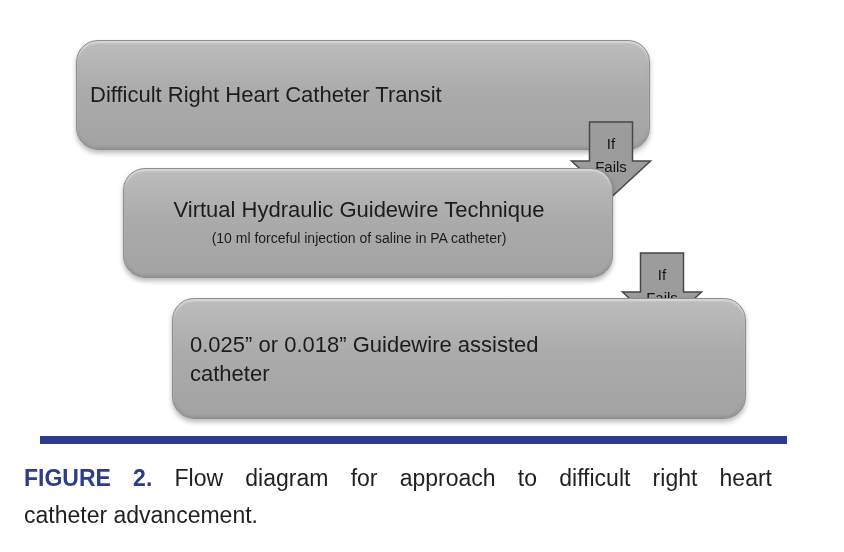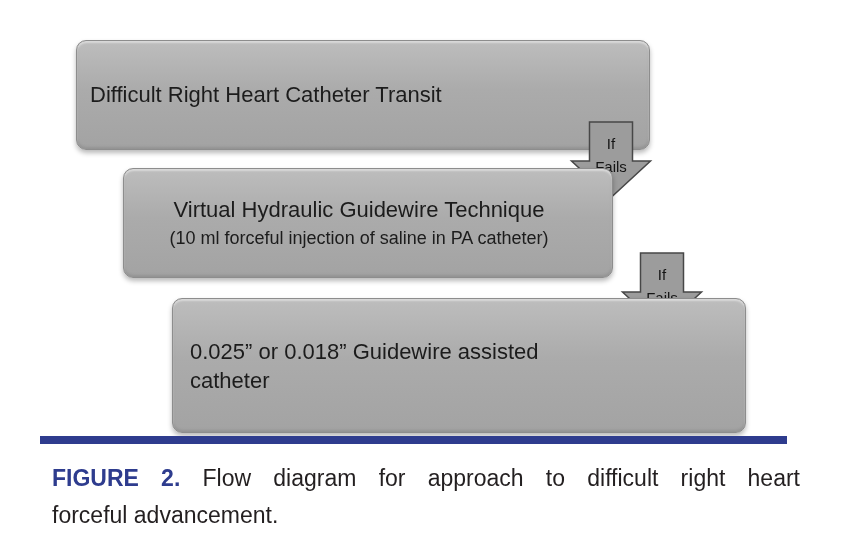--- a/index.html
+++ b/index.html
@@ -6,37 +6,37 @@
   .stage {
     position: relative;
     width: 844px;
     height: 552px;
     background: #ffffff;
     overflow: hidden;
     font-family: "Liberation Sans", sans-serif;
   }
   .box {
     position: absolute;
-    border-radius: 10px;
+    border-radius: 22px;
     background: linear-gradient(180deg, #bdbdbd 0%, #ababab 45%, #a3a3a3 100%);
     border: 1px solid var(--box-border, #8d8d8d);
     box-shadow: inset 0 2px 2px rgba(255,255,255,0.45),
                 inset 0 -2px 3px rgba(0,0,0,0.10),
                 0 3px 5px rgba(0,0,0,0.28);
     color: var(--text, #1c1c1c);
     display: flex;
     flex-direction: column;
     justify-content: center;
     box-sizing: border-box;
   }
   .box1 { left: 76px;  top: 40px;  width: 574px; height: 110px; padding-left: 13px; }
   .box2 { left: 123px; top: 168px; width: 490px; height: 110px; }
-  .box3 { left: 172px; top: 298px; width: 574px; height: 135px; padding-left: 17px; }
+  .box3 { left: 172px; top: 298px; width: 574px; height: 121px; padding-left: 17px; }
   .t-main { font-size: 22px; line-height: 30px; white-space: nowrap; }
-  .t-sub  { font-size: 18px; line-height: 27px; white-space: nowrap; }
+  .t-sub  { font-size: 14px; line-height: 27px; white-space: nowrap; }
   .center-block { width: 470px; text-align: center; }
   .box3 .t-main { line-height: 29px; }
   .arrow { position: absolute; overflow: visible; }
   .arrow1 { left: 570px; top: 121px; }
   .arrow2 { left: 621px; top: 252px; }
   .arrow polygon {
     fill: var(--arrow-fill, #9c9c9c);
     stroke: var(--arrow-border, #474747);
     stroke-width: 1.5;
     stroke-linejoin: miter;
@@ -48,21 +48,21 @@
     text-anchor: middle;
   }
   .rule {
     position: absolute;
     left: 40px; top: 436px;
     width: 747px; height: 8px;
     background: var(--navy, #2e3c8e);
   }
   .caption {
     position: absolute;
-    left: 52px; top: 460px;
+    left: 24px; top: 460px;
     width: 748px;
     font-size: 23px;
     line-height: 37px;
     color: #231f20;
   }
   .cap1 { text-align: justify; text-align-last: justify; }
   .cap2 { text-align: left; }
   .figlabel { color: var(--navy, #2e3c8e); font-weight: bold; }
 </style>
 </head>
@@ -95,16 +95,16 @@
 
   <div class="box box3">
     <div class="t-main">0.025” or 0.018” Guidewire assisted</div>
     <div class="t-main">catheter</div>
   </div>
 
   <div class="rule"></div>
 
   <div class="caption">
     <div class="cap1"><span class="figlabel">FIGURE 2.</span> <span>Flow diagram for approach to difficult right heart</span></div>
-    <div class="cap2">forceful advancement.</div>
+    <div class="cap2">catheter advancement.</div>
   </div>
 
 </div>
 
 </body></html>

